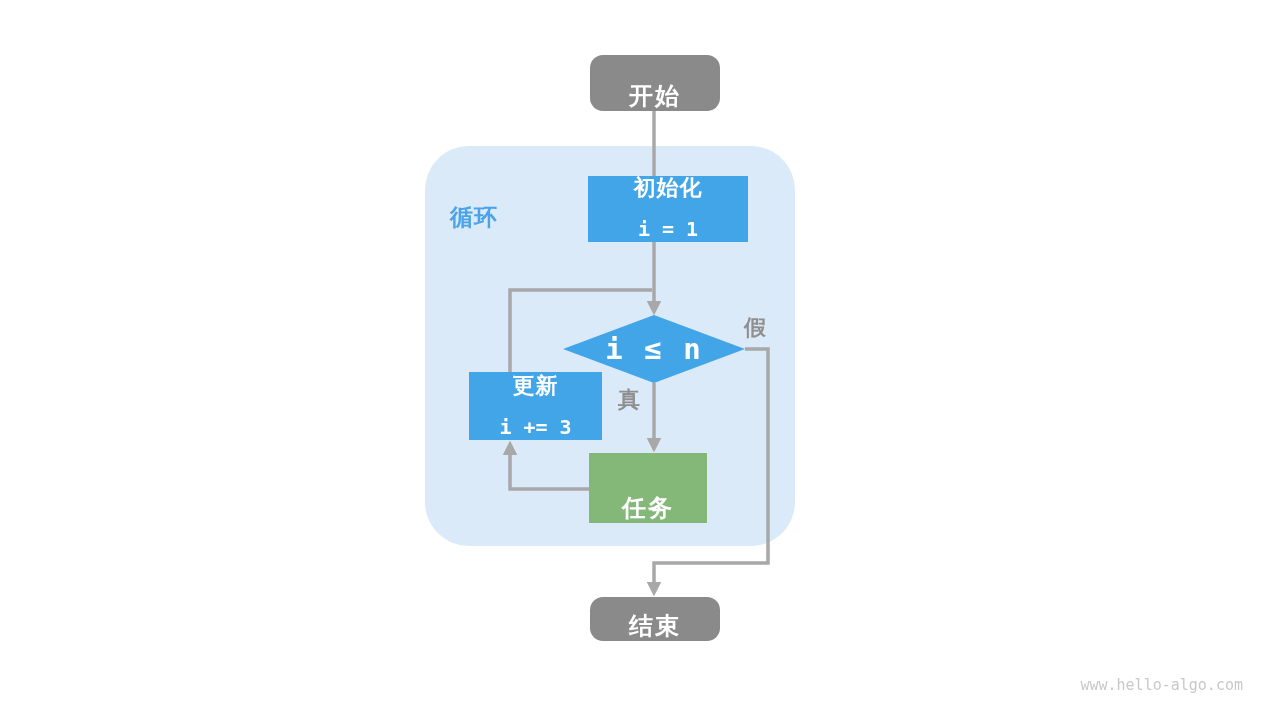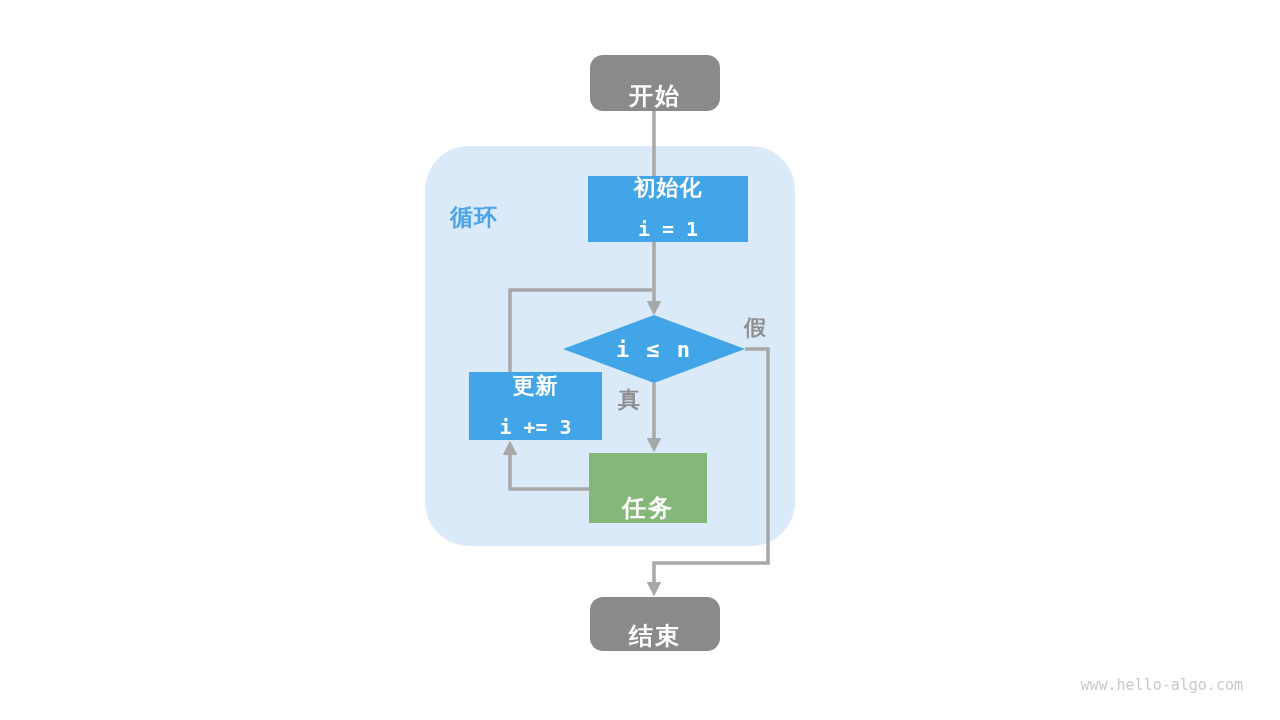--- a/index.html
+++ b/index.html
@@ -32,26 +32,26 @@
     letter-spacing:2px;
   }
   .process{background:var(--node-blue);font-weight:600;}
   .process .zh{font-size:22px;letter-spacing:1px;}
   .process .code{font-family:"DejaVu Sans Mono",monospace;font-size:20px;font-weight:600;margin-top:16px;}
   .task{background:var(--node-green);font-size:24px;font-weight:600;letter-spacing:2px;}
   #node-start{left:590px;top:55px;width:130px;height:56px;}
   #node-init{left:588px;top:176px;width:160px;height:66px;}
   #node-update{left:469px;top:372px;width:133px;height:68px;}
   #node-task{left:589px;top:453px;width:118px;height:70px;}
-  #node-end{left:590px;top:597px;width:130px;height:54px;}
+  #node-end{left:590px;top:597px;width:130px;height:44px;}
   .cond-text{
     position:absolute;left:563px;top:315px;width:182px;height:68px;
     display:flex;align-items:center;justify-content:center;
     color:var(--text-on-node);font-family:"DejaVu Sans Mono",monospace;
-    font-size:22px;font-weight:600;letter-spacing:2px;
+    font-size:29px;font-weight:600;letter-spacing:2px;
   }
   .branch-label{
     position:absolute;font-size:22px;font-weight:bold;color:var(--branch-label);
   }
   #label-true{left:610px;top:385px;width:38px;text-align:center;}
   #label-false{left:738px;top:313px;width:34px;text-align:center;}
   .watermark{
     position:absolute;right:37px;top:676px;
     font-family:"DejaVu Sans Mono",monospace;font-size:15px;color:var(--watermark);
   }

